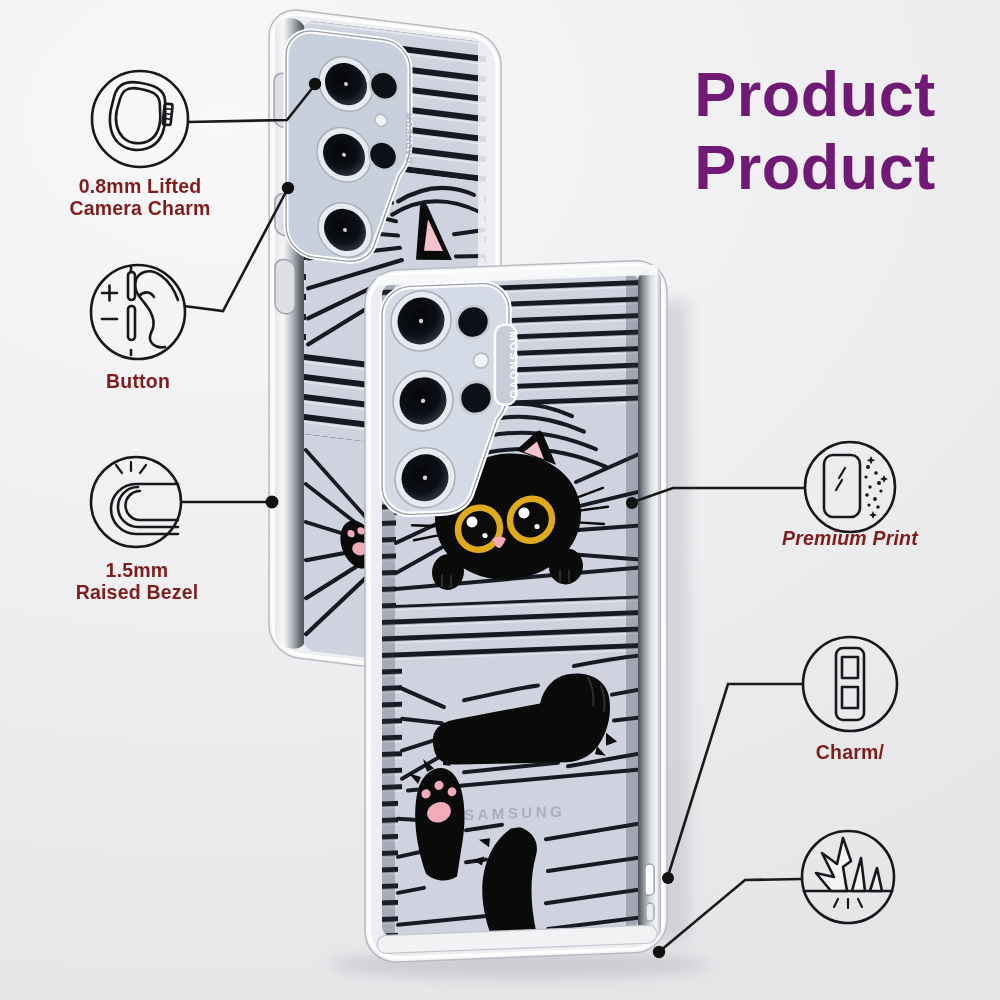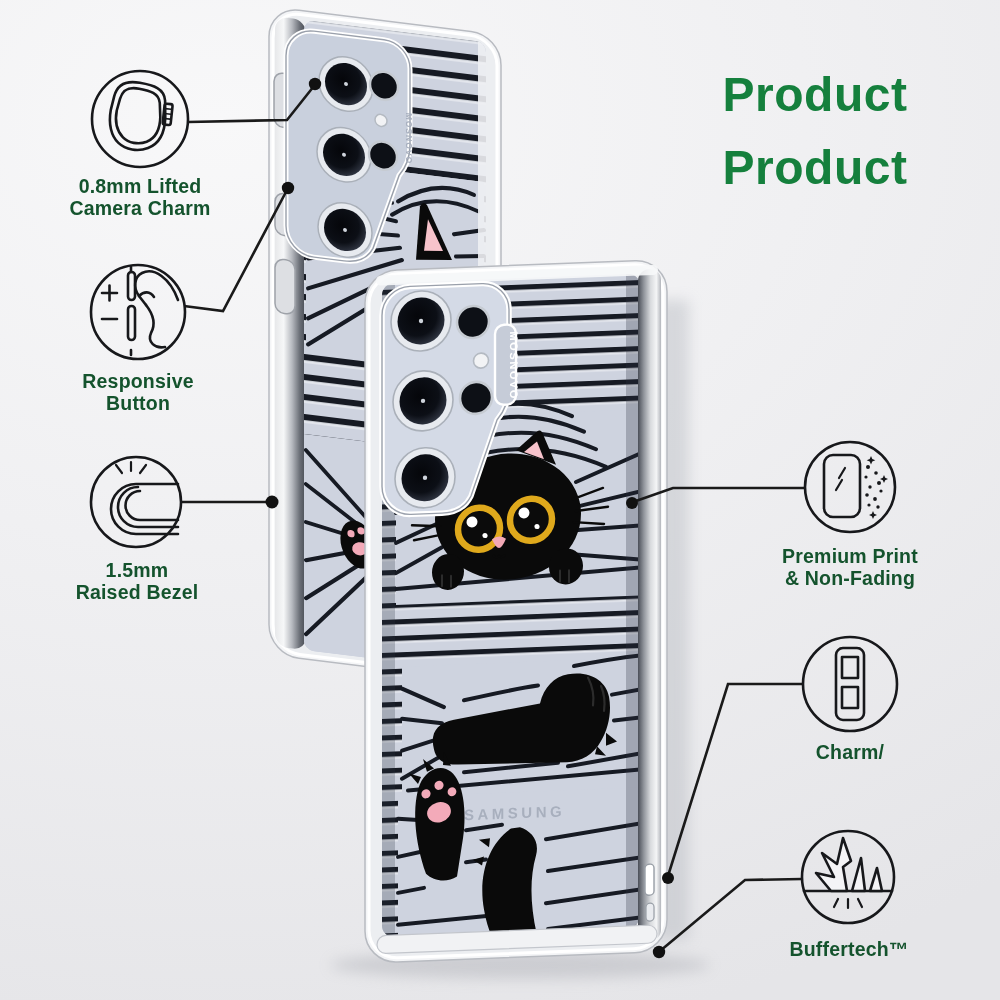--- a/index.html
+++ b/index.html
@@ -2,25 +2,25 @@
 <html><head>
 <meta charset="utf-8">
 <style>
   html,body{margin:0;padding:0;width:1000px;height:1000px;overflow:hidden;
     font-family:"Liberation Sans","DejaVu Sans",sans-serif;}
   body{background:radial-gradient(130% 95% at 22% 12%, #f8f8f9 0%, #f0f0f2 45%, #e5e5e8 100%);}
   .stage{position:relative;width:1000px;height:1000px;}
   #scene{position:absolute;left:0;top:0;}
   .icon-wrap{position:absolute;width:110px;height:110px;}
   .icon-wrap svg{display:block;}
-  .callout-label{position:absolute;width:250px;text-align:center;color:#14532d;
+  .callout-label{position:absolute;width:250px;text-align:center;color:#7f1d1d;
     font-weight:bold;font-size:19.5px;line-height:21.5px;letter-spacing:.2px;}
   .callout-label span{display:block;}
   .page-title{position:absolute;left:655px;top:58px;width:320px;text-align:center;
-    font-weight:bold;font-size:48px;line-height:73px;color:#15803d;letter-spacing:.5px;}
+    font-weight:bold;font-size:63px;line-height:73px;color:#701a75;letter-spacing:.5px;}
   .page-title span{display:block;}
   svg .ln{stroke:#161a23;stroke-width:4;fill:none;stroke-linecap:round;}
   svg .ico{stroke:#17181b;stroke-width:2.6;fill:none;stroke-linecap:round;stroke-linejoin:round;}
 </style>
 </head>
 <body>
 
 <div class="stage">
 
 <svg id="scene" width="1000" height="1000" viewBox="0 0 1000 1000">
@@ -436,36 +436,33 @@
       <path d="M -10,22 L -14,30 M 0,22 L 0,31 M 10,22 L 14,30" stroke-width="2.2"></path>
     </g>
   </svg>
 </div>
 
 <div class="callout-label" style="left:15px;top:176px;">
   <span>0.8mm Lifted</span>
   <span>Camera Charm</span>
 </div>
 <div class="callout-label" style="left:13px;top:371px;">
-  <span>Responsive</span>
   <span>Button</span>
 </div>
 <div class="callout-label" style="left:12px;top:560px;">
   <span>1.5mm</span>
   <span>Raised Bezel</span>
 </div>
-<div class="callout-label" style="left:725px;top:546px;">
+<div class="callout-label" style="left:725px;top:528px;font-style:italic;">
   <span>Premium Print</span>
-  <span>&amp; Non-Fading</span>
 </div>
 <div class="callout-label" style="left:725px;top:742px;text-align:center;">
   <span>Charm/</span>
 </div>
 <div class="callout-label" style="left:724px;top:939px;">
-  <span>Buffertech™</span>
 </div>
 
 <div class="page-title">
   <span>Product</span>
   <span>Product</span>
 </div>
 
 </div>
 
 </body></html>

